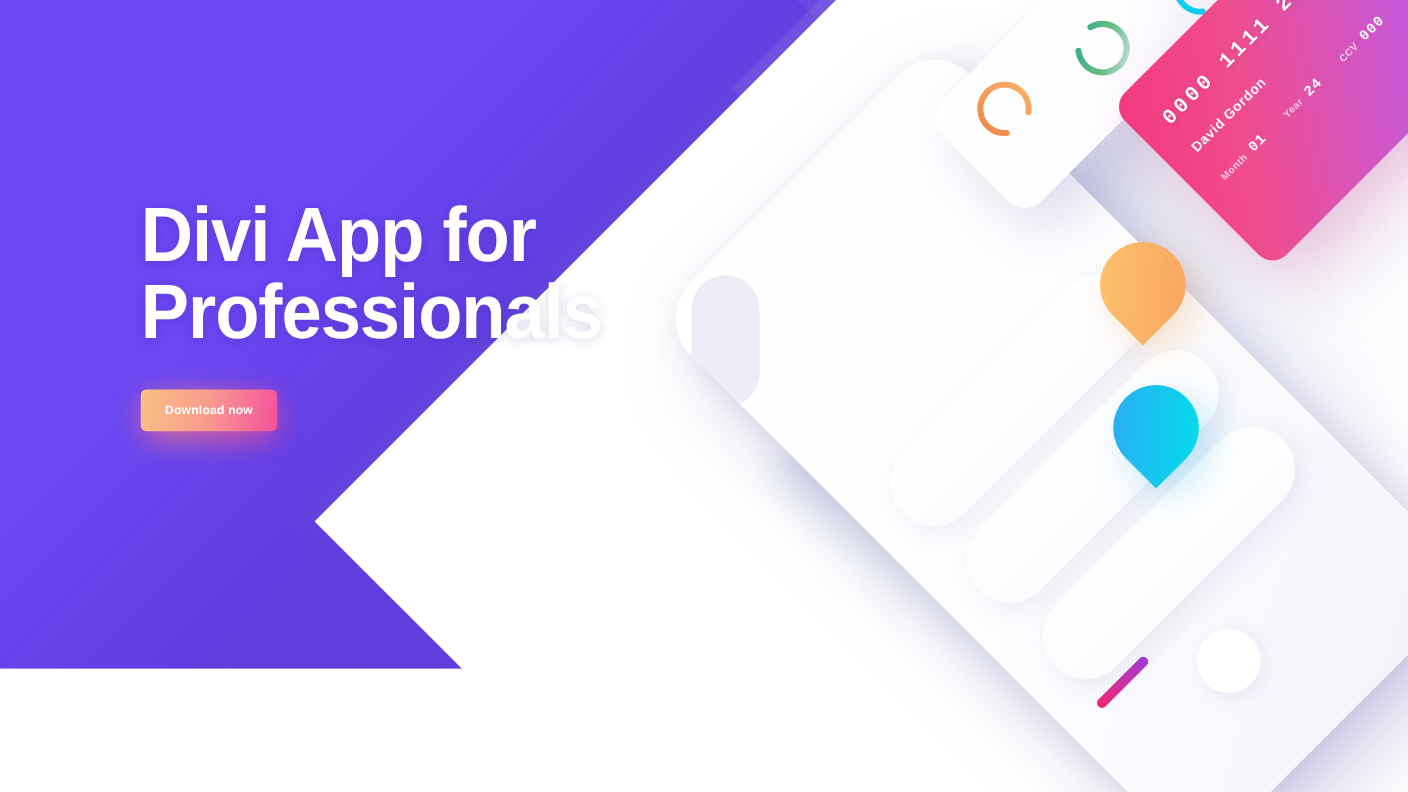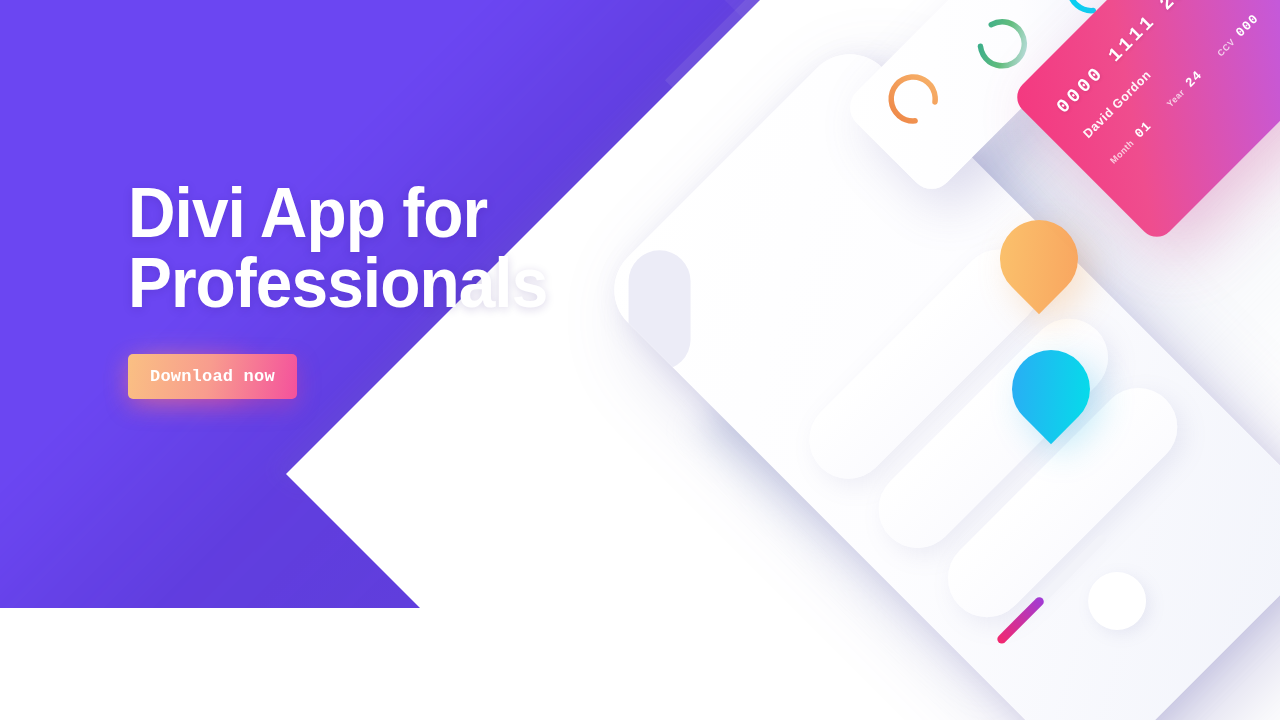--- a/index.html
+++ b/index.html
@@ -75,23 +75,23 @@
   .cta-wrap{ margin-top:36px; position:relative; display:inline-block; }
   .cta-glow{
     position:absolute; left:6px; top:10px; width:112px; height:30px;
     background:linear-gradient(90deg,#F9B87D,#F4529B);
     filter:blur(16px); opacity:0.85; border-radius:20px;
   }
   .cta{
     position:relative; display:inline-block; padding:13px 22px 13px 22px;
     border:none; border-radius:5px; cursor:pointer;
     background:linear-gradient(100deg,#FAC083 0%,#F89C8E 48%,#F4519C 100%);
-    color:#ffffff; font-size:17px; font-weight:700; letter-spacing:0.2px;
+    color:#ffffff; font-size:11px; font-weight:700; letter-spacing:0.2px;
     box-shadow:0 8px 22px rgba(230,70,140,0.35);
-    font-family:Liberation Mono, monospace;
+    font-family:Liberation Sans, sans-serif;
   }
 
   
   .illus{ position:absolute; left:640px; top:-110px; width:700px; height:900px; }
 
   .phone{
     position:absolute; left:150px; top:170px; width:360px; height:700px;
     background:linear-gradient(150deg,#ffffff 0%,#fdfdff 45%,#f2f4fb 100%);
     border-radius:46px; transform:rotate(-45deg); transform-origin:center;
     box-shadow:0 40px 80px rgba(105,100,175,0.28), 0 10px 28px rgba(105,100,175,0.16);

